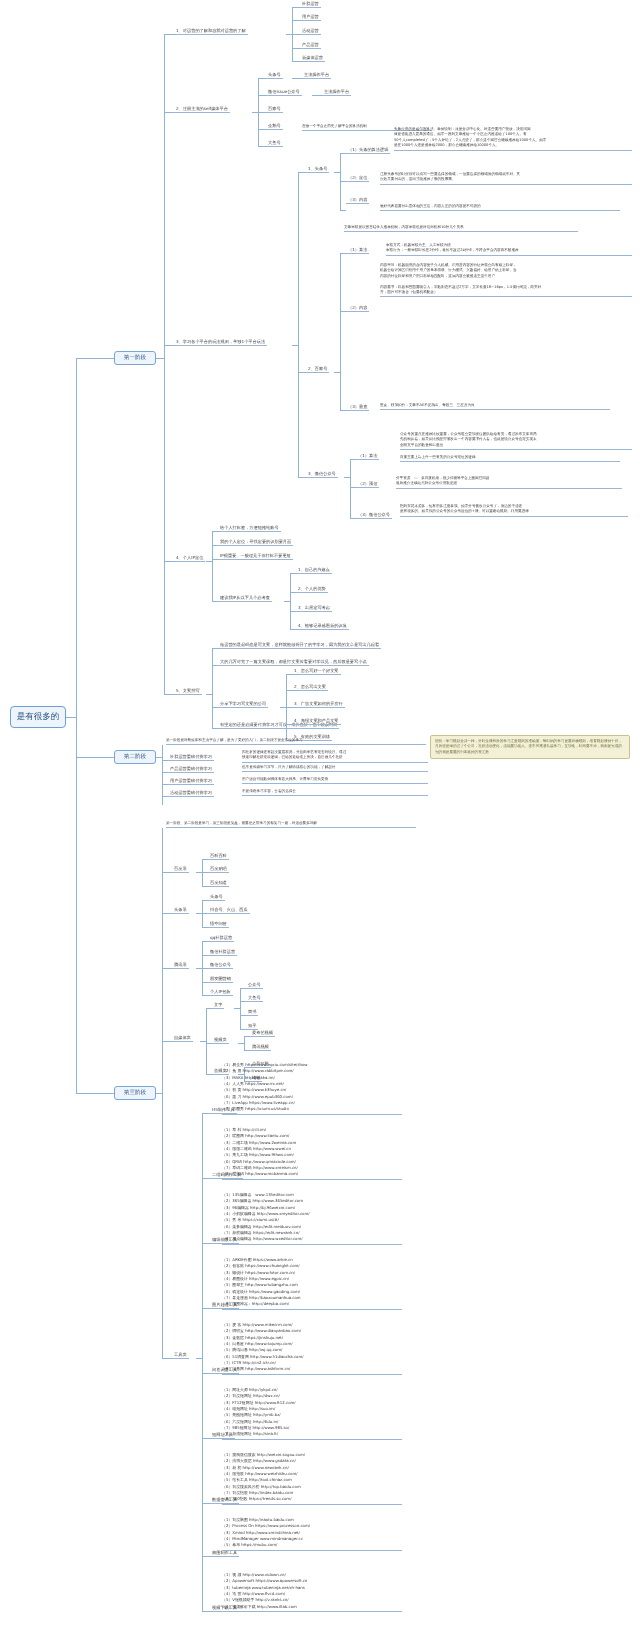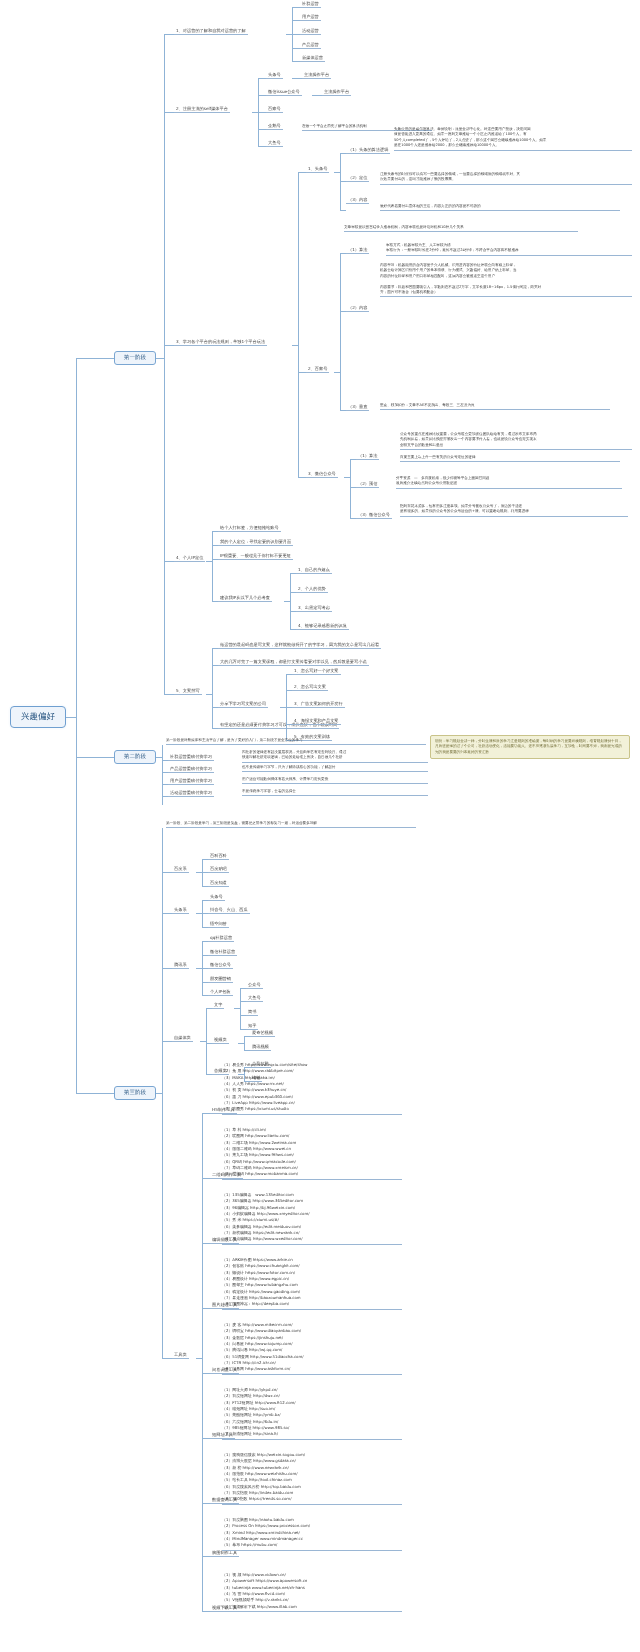--- a/index.html
+++ b/index.html
@@ -85,21 +85,21 @@
     white-space: pre-line;
     border-bottom: 0.7px solid #9ab6d4;
     padding-bottom: 1px;
   }
 </style>
 </head>
 <body>
 
 <div id="canvas">
 
-  <div class="root">兴趣偏好</div>
+  <div class="root">是有很多的</div>
 
   <div class="ln lnh" style="left:66px; top:717px; width:10px;"></div>
   <div class="ln lnv" style="left:76px; top:358px; height:735px;"></div>
   <div class="ln lnh" style="left:76px; top:358px; width:38px;"></div>
   <div class="ln lnh" style="left:76px; top:757px; width:38px;"></div>
   <div class="ln lnh" style="left:76px; top:1093px; width:38px;"></div>
 
   <div class="stage" style="left:114px; top:351px;">第一阶段</div>
   <div class="stage" style="left:114px; top:750px;">第二阶段</div>
   <div class="stage" style="left:114px; top:1086px;">第三阶段</div>

